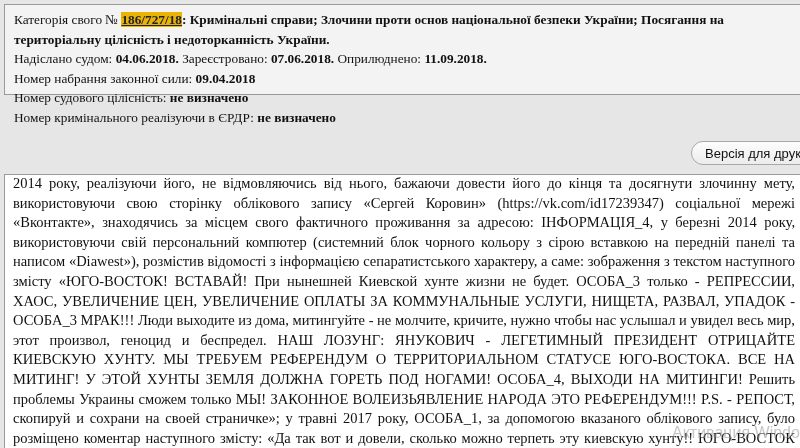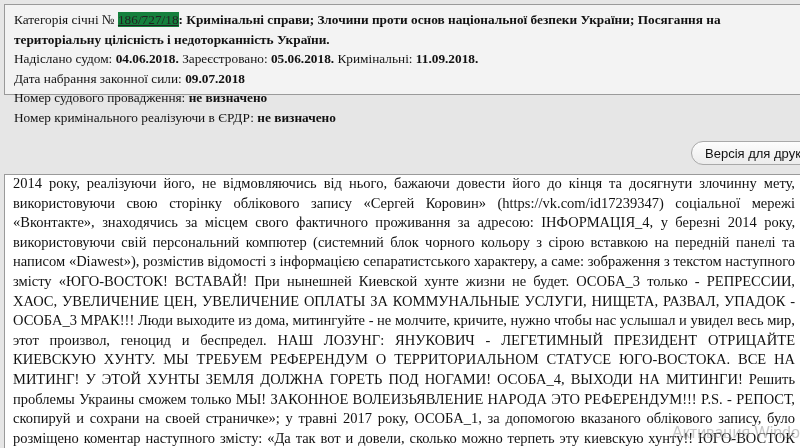--- a/index.html
+++ b/index.html
@@ -31,23 +31,24 @@
       padding: 5px 8px 12px 9px;
       box-sizing: content-box;
       font-size: 13.3px;
       line-height: 19.5px;
     }
     .info-box .row { white-space: nowrap; }
     .info-box .row.wrap { white-space: normal; width: 790px; }
     .b { font-weight: bold; }
     .case-link {
       text-decoration: underline;
-      background: #15803d;
+      background: #eab308;
       color: #222;
       cursor: pointer;
+      font-weight: bold;
     }
     .toolbar {
       position: absolute;
       left: 0;
       top: 138px;
       width: 800px;
       height: 32px;
     }
     .print-button {
       position: absolute;
@@ -99,37 +100,37 @@
       pointer-events: none;
     }
   </style>
 </head>
 <body>
 
 <div class="page">
 
   <div class="info-box">
     <div class="row wrap">
-      <span>Категорія січні №</span>
+      <span>Категорія свого №</span>
       <span class="case-link">186/727/18</span><span class="b">: Кримінальні справи; Злочини проти основ національної безпеки України; Посягання на територіальну цілісність і недоторканність України.</span>
     </div>
     <div class="row">
       <span>Надіслано судом:</span>
       <span class="b">04.06.2018.</span>
       <span>Зареєстровано:</span>
-      <span class="b">05.06.2018.</span>
-      <span>Кримінальні:</span>
+      <span class="b">07.06.2018.</span>
+      <span>Оприлюднено:</span>
       <span class="b">11.09.2018.</span>
     </div>
     <div class="row">
-      <span>Дата набрання законної сили:</span>
-      <span class="b">09.07.2018</span>
+      <span>Номер набрання законної сили:</span>
+      <span class="b">09.04.2018</span>
     </div>
     <div class="row">
-      <span>Номер судового провадження:</span>
+      <span>Номер судового цілісність:</span>
       <span class="b">не визначено</span>
     </div>
     <div class="row">
       <span>Номер кримінального реалізуючи в ЄРДР:</span>
       <span class="b">не визначено</span>
     </div>
   </div>
 
   <div class="toolbar">
     <div class="print-button">Версія для друку</div>

